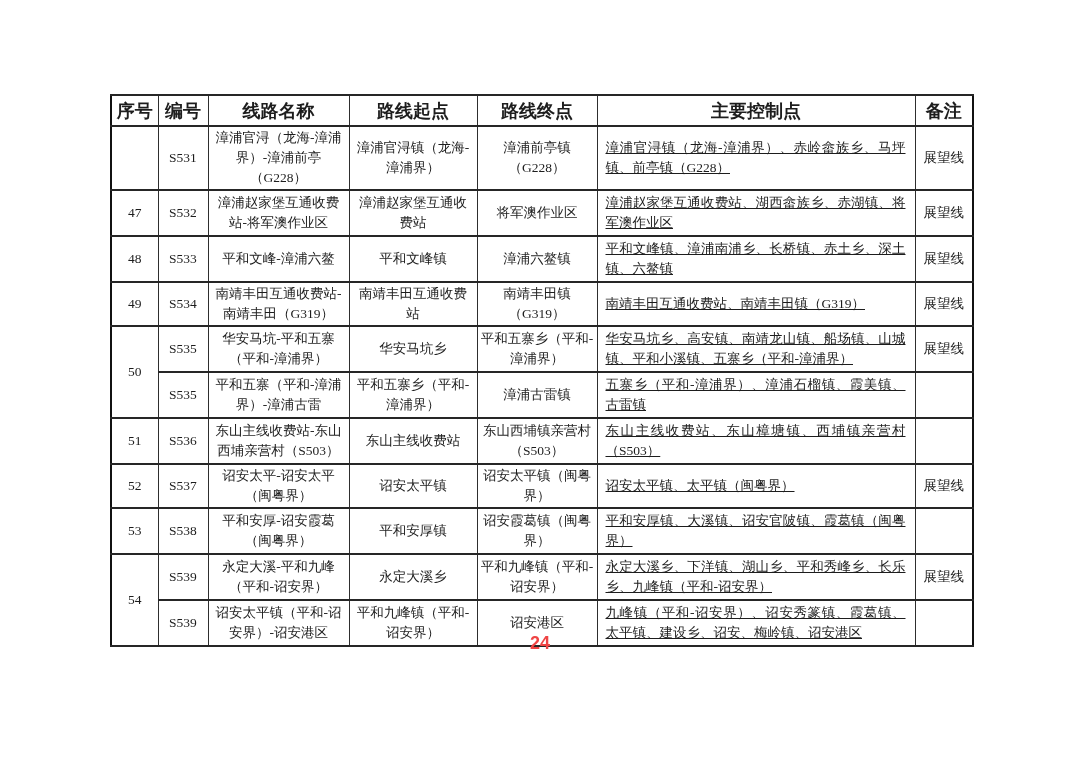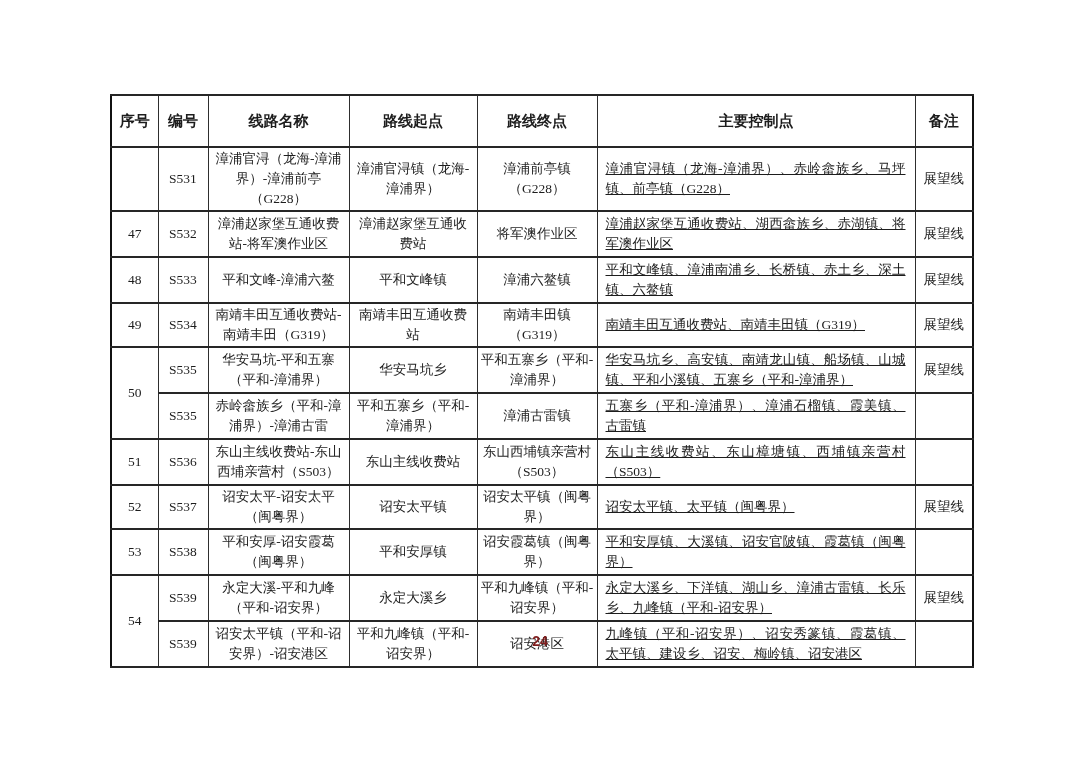--- a/index.html
+++ b/index.html
@@ -37,22 +37,22 @@
     border-bottom: 2px solid #262626;
     padding: 1px 3px;
     vertical-align: middle;
     text-align: center;
     font-size: 13.5px;
     line-height: 20px;
     overflow: hidden;
   }
   .route-table th {
     font-weight: 700;
-    font-size: 15px;
-    padding: 15px 2px;
+    font-size: 18px;
+    padding: 4px 2px;
   }
   .route-table td.cell-controls {
     text-align: justify;
     padding: 2px 9px 2px 8px;
     text-decoration: underline;
   }
   .route-table td.cell-remark {
     padding: 8px 1px;
   }
   tr.hdr  { height: 31px; }
@@ -68,22 +68,22 @@
   tr.r9   { height: 45px; }
   tr.r10  { height: 44px; }
   .page-num {
     position: absolute;
     top: 633px;
     left: 0;
     width: 100%;
     text-align: center;
     font-family: "Liberation Sans", sans-serif;
     font-weight: 700;
-    font-size: 14px;
-    color: #7f1d1d;
+    font-size: 18px;
+    color: #ef4444;
   }
 </style>
 </head>
 <body>
 
 <div class="doc-page">
 
   <table class="route-table">
     <colgroup>
       <col style="width:47px">
@@ -146,21 +146,21 @@
         <td class="cell-seq" rowspan="2">50</td>
         <td class="cell-code">S535</td>
         <td class="cell-route-name">华安马坑-平和五寨（平和-漳浦界）</td>
         <td class="cell-start">华安马坑乡</td>
         <td class="cell-end">平和五寨乡（平和-漳浦界）</td>
         <td class="cell-controls">华安马坑乡、高安镇、南靖龙山镇、船场镇、山城镇、平和小溪镇、五寨乡（平和-漳浦界）</td>
         <td class="cell-remark">展望线</td>
       </tr>
       <tr class="r5">
         <td class="cell-code">S535</td>
-        <td class="cell-route-name">赤岭畲族乡（平和-漳浦界）-漳浦古雷</td>
+        <td class="cell-route-name">平和五寨（平和-漳浦界）-漳浦古雷</td>
         <td class="cell-start">平和五寨乡（平和-漳浦界）</td>
         <td class="cell-end">漳浦古雷镇</td>
         <td class="cell-controls">五寨乡（平和-漳浦界）、漳浦石榴镇、霞美镇、古雷镇</td>
         <td class="cell-remark"></td>
       </tr>
       <tr class="r6">
         <td class="cell-seq">51</td>
         <td class="cell-code">S536</td>
         <td class="cell-route-name">东山主线收费站-东山西埔亲营村（S503）</td>
         <td class="cell-start">东山主线收费站</td>
@@ -185,21 +185,21 @@
         <td class="cell-end">诏安霞葛镇（闽粤界）</td>
         <td class="cell-controls">平和安厚镇、大溪镇、诏安官陂镇、霞葛镇（闽粤界）</td>
         <td class="cell-remark"></td>
       </tr>
       <tr class="r9">
         <td class="cell-seq" rowspan="2">54</td>
         <td class="cell-code">S539</td>
         <td class="cell-route-name">永定大溪-平和九峰（平和-诏安界）</td>
         <td class="cell-start">永定大溪乡</td>
         <td class="cell-end">平和九峰镇（平和-诏安界）</td>
-        <td class="cell-controls">永定大溪乡、下洋镇、湖山乡、漳浦古雷镇、长乐乡、九峰镇（平和-诏安界）</td>
+        <td class="cell-controls">永定大溪乡、下洋镇、湖山乡、平和秀峰乡、长乐乡、九峰镇（平和-诏安界）</td>
         <td class="cell-remark">展望线</td>
       </tr>
       <tr class="r10">
         <td class="cell-code">S539</td>
         <td class="cell-route-name">诏安太平镇（平和-诏安界）-诏安港区</td>
         <td class="cell-start">平和九峰镇（平和-诏安界）</td>
         <td class="cell-end">诏安港区</td>
         <td class="cell-controls">九峰镇（平和-诏安界）、诏安秀篆镇、霞葛镇、太平镇、建设乡、诏安、梅岭镇、诏安港区</td>
         <td class="cell-remark"></td>
       </tr>

